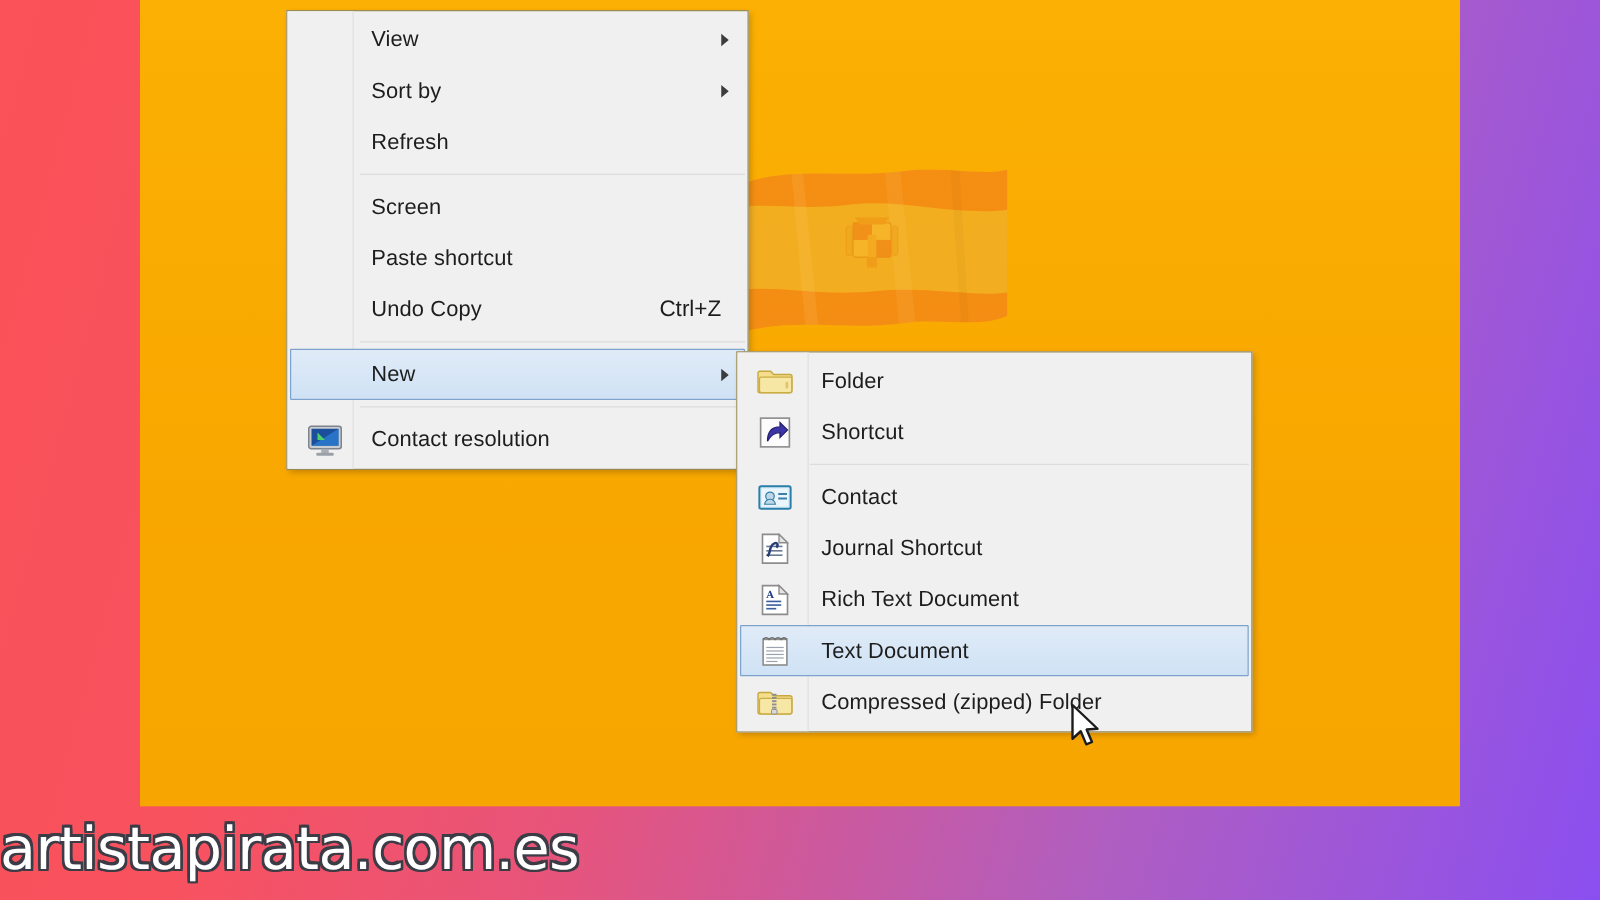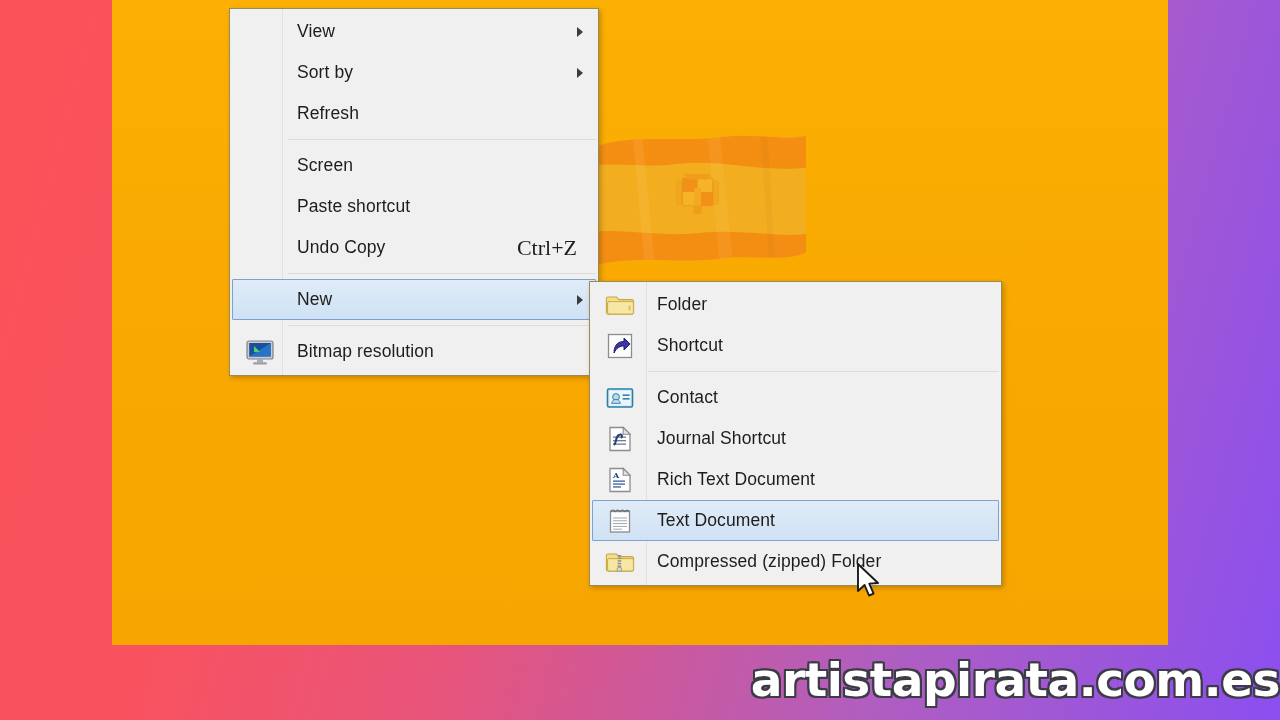--- a/index.html
+++ b/index.html
@@ -63,21 +63,21 @@
     height: 41px;
     display: flex;
     align-items: center;
     padding-left: 64px;
     padding-right: 12px;
     white-space: nowrap;
     border: 1px solid transparent;
     margin: 0 2px;
   }
   .mitem .mlabel { font-size: 17.5px; letter-spacing: 0.1px; }
-  .mitem .maccel { margin-left: auto; font-size: 22px; padding-right: 6px; font-family: Liberation Serif, serif; }
+  .mitem .maccel { margin-left: auto; font-size: 18px; padding-right: 6px; }
   .mitem .arrow {
     margin-left: auto;
     width: 0; height: 0;
     border-left: 6px solid #3c3c3c;
     border-top: 5px solid transparent;
     border-bottom: 5px solid transparent;
   }
   .mitem.sel {
     background: linear-gradient(180deg, #e0ebf7 0%, #cfe2f5 100%);
     border: 1px solid #7da2ce;
@@ -115,23 +115,23 @@
     left: 856px; top: 562px;
     width: 26px; height: 38px;
     pointer-events: none;
   }
 
   
   #watermark {
     position: absolute;
     left: 0; right: 0;
     top: 652px;
-    text-align: right;
+    text-align: left;
     font-family: "DejaVu Sans", sans-serif;
-    font-weight: bold;
+    font-weight: normal;
     font-size: 47px;
     letter-spacing: -0.5px;
     color: #ffffff;
     -webkit-text-stroke: 3px #3c3c46;
     paint-order: stroke fill;
     text-shadow:
       2px 0 0 #3c3c46, -2px 0 0 #3c3c46,
       0 2px 0 #3c3c46, 0 -2px 0 #3c3c46,
       2px 2px 0 #3c3c46, -2px -2px 0 #3c3c46,
       2px -2px 0 #3c3c46, -2px 2px 0 #3c3c46;
@@ -211,21 +211,21 @@
             <span class="micon">
               <svg viewBox="0 0 30 30">
                 <rect x="2" y="4" width="26" height="18" rx="2" fill="#c9cdd2" stroke="#7d838a" stroke-width="1.2"></rect>
                 <rect x="4.2" y="6" width="21.6" height="13.6" fill="#1b4f9c"></rect>
                 <path d="M4.2,19.6 L25.8,6 L25.8,19.6 Z" fill="#2f7fd6" opacity="0.75"></path>
                 <path d="M9,9 l6,6 -6,0 z" fill="#4fd06a"></path>
                 <rect x="12" y="22" width="6" height="3.4" fill="#a8adb3"></rect>
                 <rect x="8" y="25.2" width="14" height="2.4" rx="1" fill="#9aa0a6"></rect>
               </svg>
             </span>
-            <span class="mlabel">Bitmap resolution</span>
+            <span class="mlabel">Contact resolution</span>
           </div>
         </div>
     </div>
 
     <div class="menu" id="menu-new">
       <div class="gutter"></div>
       <div class="menu-inner" id="menu-new-items">
           <div class="mitem">
             <span class="micon">
               <svg viewBox="0 0 30 30">

